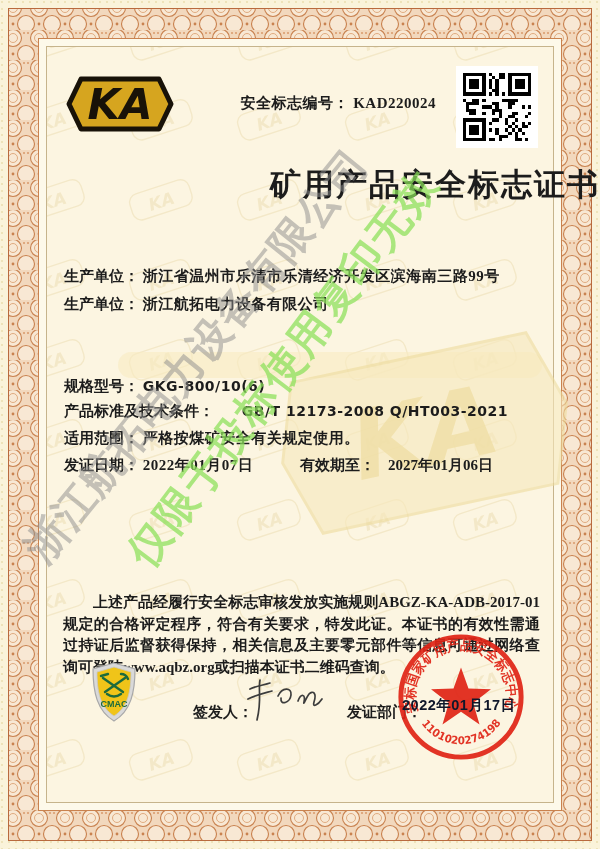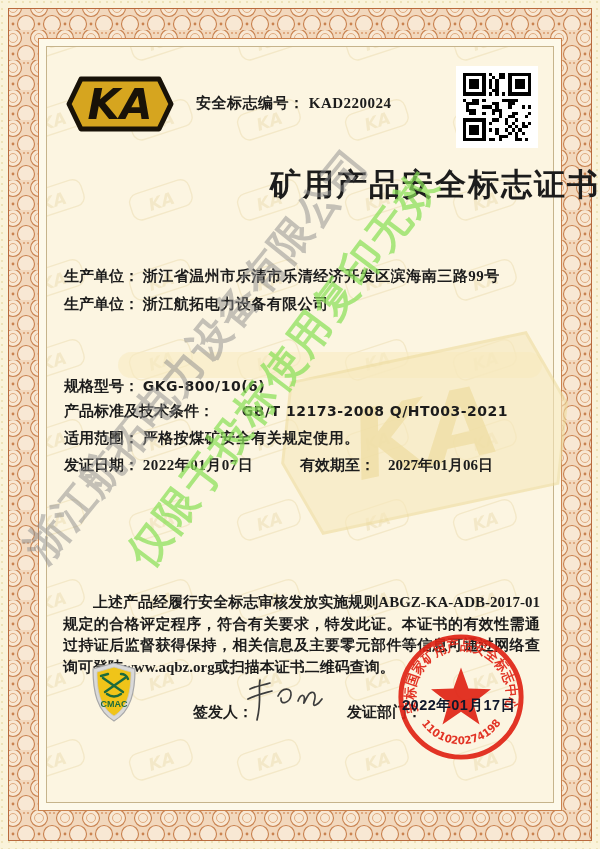--- a/index.html
+++ b/index.html
@@ -6,21 +6,21 @@
   #page{
     position:relative;width:600px;height:849px;overflow:hidden;
     background:#faf3da;
     font-family:"Liberation Serif","DejaVu Serif",serif;
     color:#1c1c1c;
   }
   #frame-svg{position:absolute;left:0;top:0;z-index:0;}
   .abs{position:absolute;}
   
   #ka-logo{left:66px;top:76px;z-index:10;}
-  #cert-no-line{left:196px;top:94px;width:240px;text-align:left;font-size:15px;font-weight:600;z-index:10;letter-spacing:.5px;}
+  #cert-no-line{left:196px;top:94px;width:240px;text-align:right;font-size:15px;font-weight:600;z-index:10;letter-spacing:.5px;}
   #cert-no-line .num{font-family:"Liberation Serif",serif;font-weight:600;}
   #qr-wrap{left:456px;top:66px;width:82px;height:82px;background:#ffffff;z-index:10;}
   
   #doc-title{left:0;top:164px;width:600px;text-align:right;font-size:31px;font-weight:800;letter-spacing:2px;z-index:10;}
   
   .row{position:absolute;left:64px;width:478px;font-size:15px;font-weight:700;z-index:10;white-space:nowrap;}
   .row .lbl{display:inline-block;min-width:66px;}
   .row .val{letter-spacing:.5px;}
   .val-latin{font-family:"DejaVu Sans","Liberation Sans",sans-serif;font-size:14px;letter-spacing:0;}
   #row-standard .lbl{min-width:0;margin-right:24px;}

